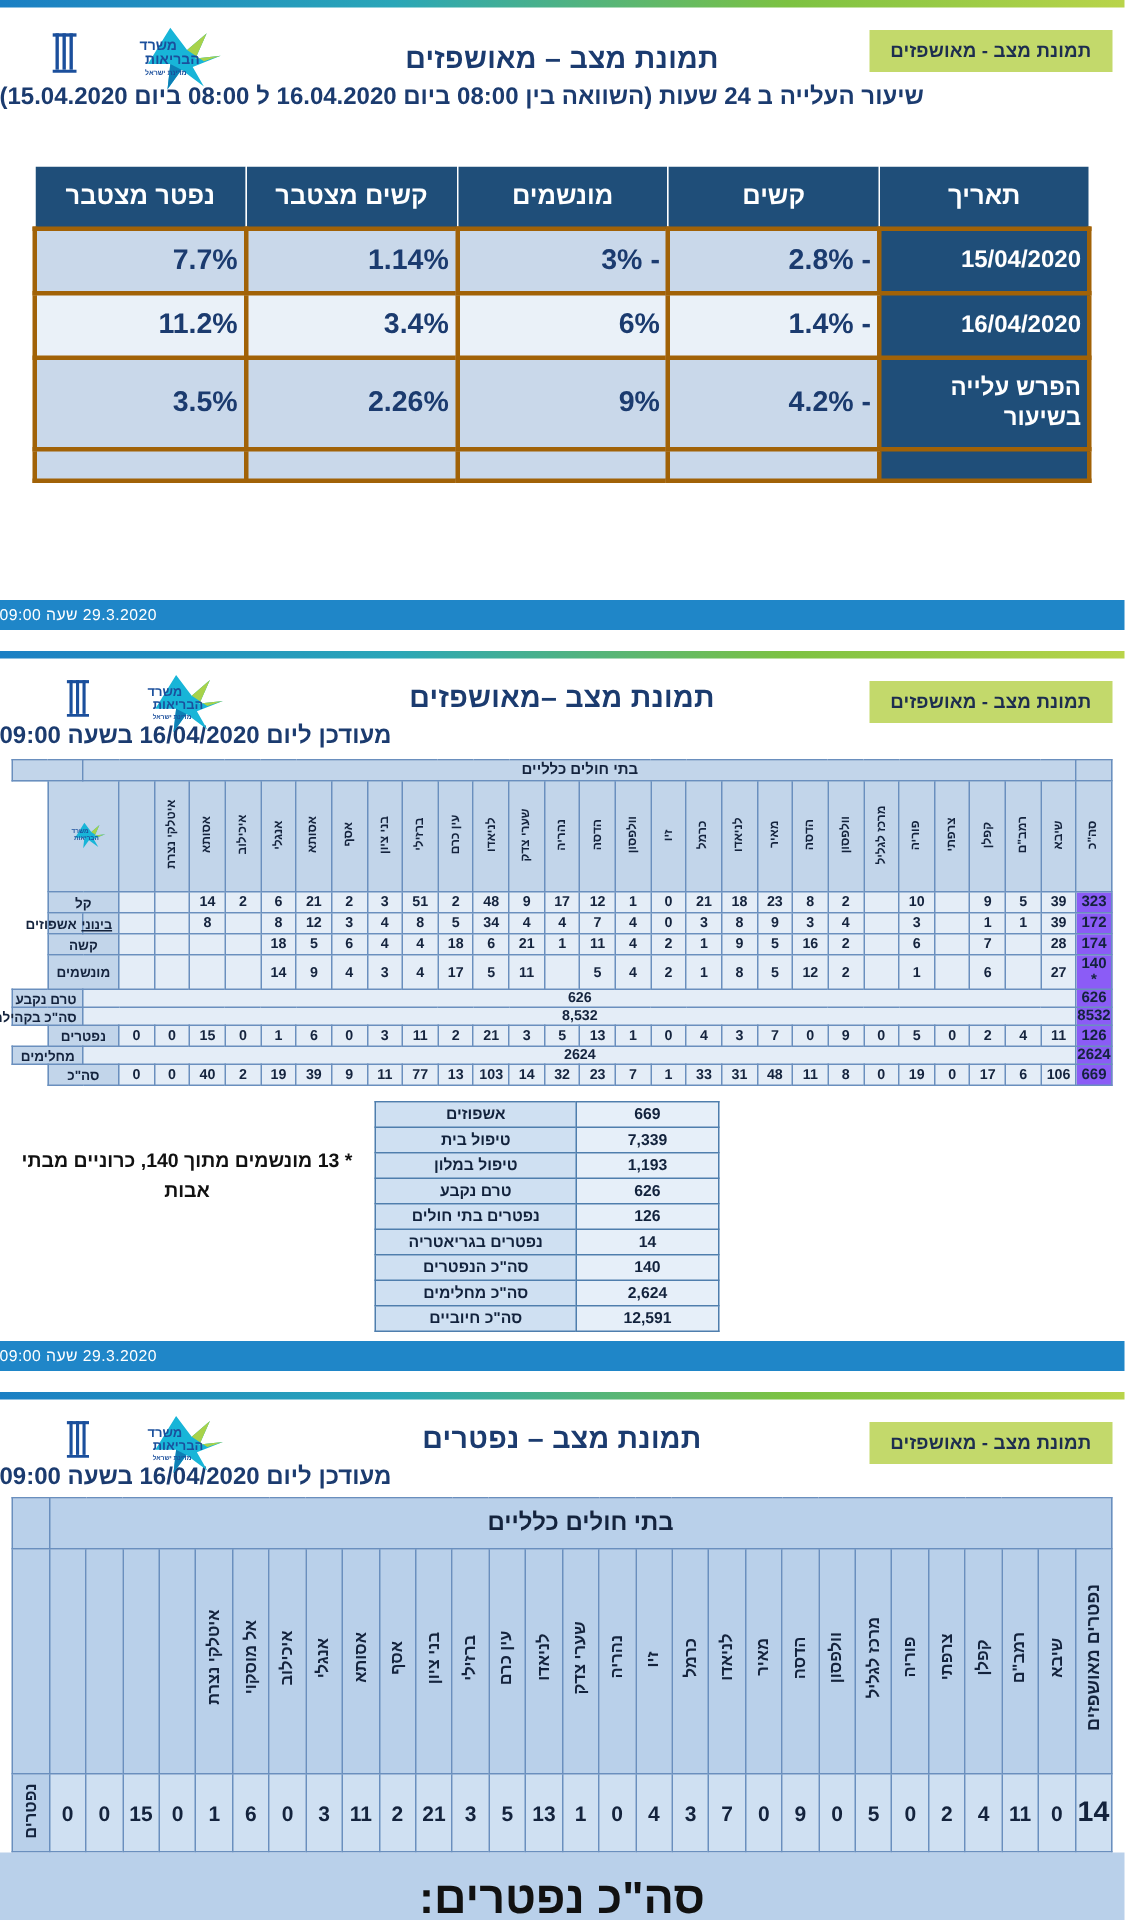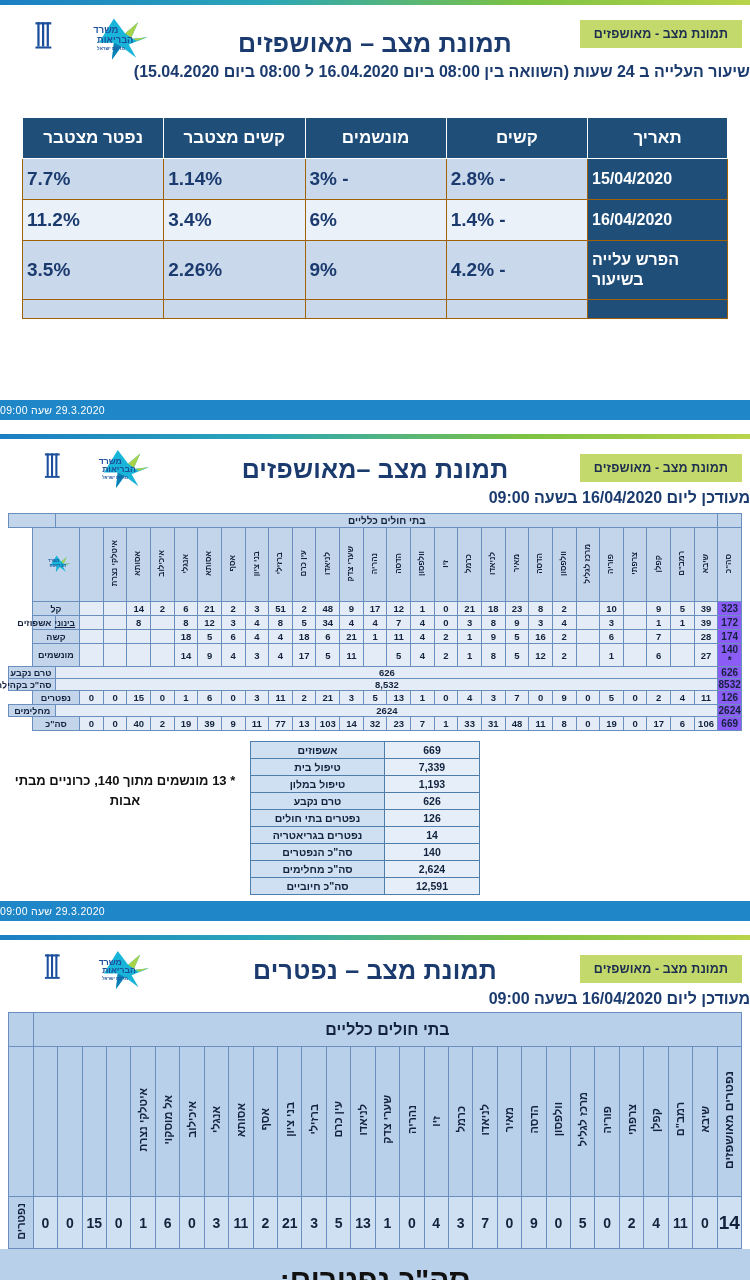--- a/index.html
+++ b/index.html
@@ -25,44 +25,44 @@
     position:absolute; top:20px; right:8px;
     background:#c3d96b; color:#1d2d4f;
     font-size:12.5px; font-weight:bold;
     padding:7px 14px; letter-spacing:.1px;
     white-space:nowrap;
   }
   .logo { position:absolute; top:14px; left:28px; width:140px; height:50px; }
   .logo svg { display:block; }
   .hdr-title {
     text-align:center; color:#1b3b6f;
-    font-size:25px; font-weight:bold;
+    font-size:19px; font-weight:bold;
     padding-top:24px; letter-spacing:.2px;
   }
   .hdr-sub {
-    text-align:right; color:#1b3b6f;
+    text-align:left; color:#1b3b6f;
     font-size:16px; font-weight:bold;
     padding-top:5px; direction:rtl;
   }
 
   
   #sec1 { height:400px; }
   .pct-wrap { padding:36px 22px 0 22px; }
   table.pct { width:100%; border-collapse:collapse; direction:rtl; table-layout:fixed; }
   table.pct th {
     background:#1f4e79; color:#fff;
     font-size:17px; font-weight:bold;
     padding:10px 4px; text-align:center;
     border:1px solid #ffffff;
   }
   table.pct th.datecol { width:140px; }
   table.pct td {
     font-size:19px; font-weight:bold;
-    text-align:left; color:#1b3b6f;
-    padding:9px 4px; border:1px solid #a16207;
+    text-align:right; color:#1b3b6f;
+    padding:9px 4px; border:3px solid #a16207;
     background:#c9d8ea;
   }
   table.pct tr.alt td { background:#eaf1f8; }
   table.pct td.rowhead {
     background:#1f4e79; color:#fff; font-size:16px;
     line-height:1.25;
   }
   table.pct tr.alt td.rowhead { background:#1f4e79; }
   table.pct td.empty { background:#c9d8ea; }
 

